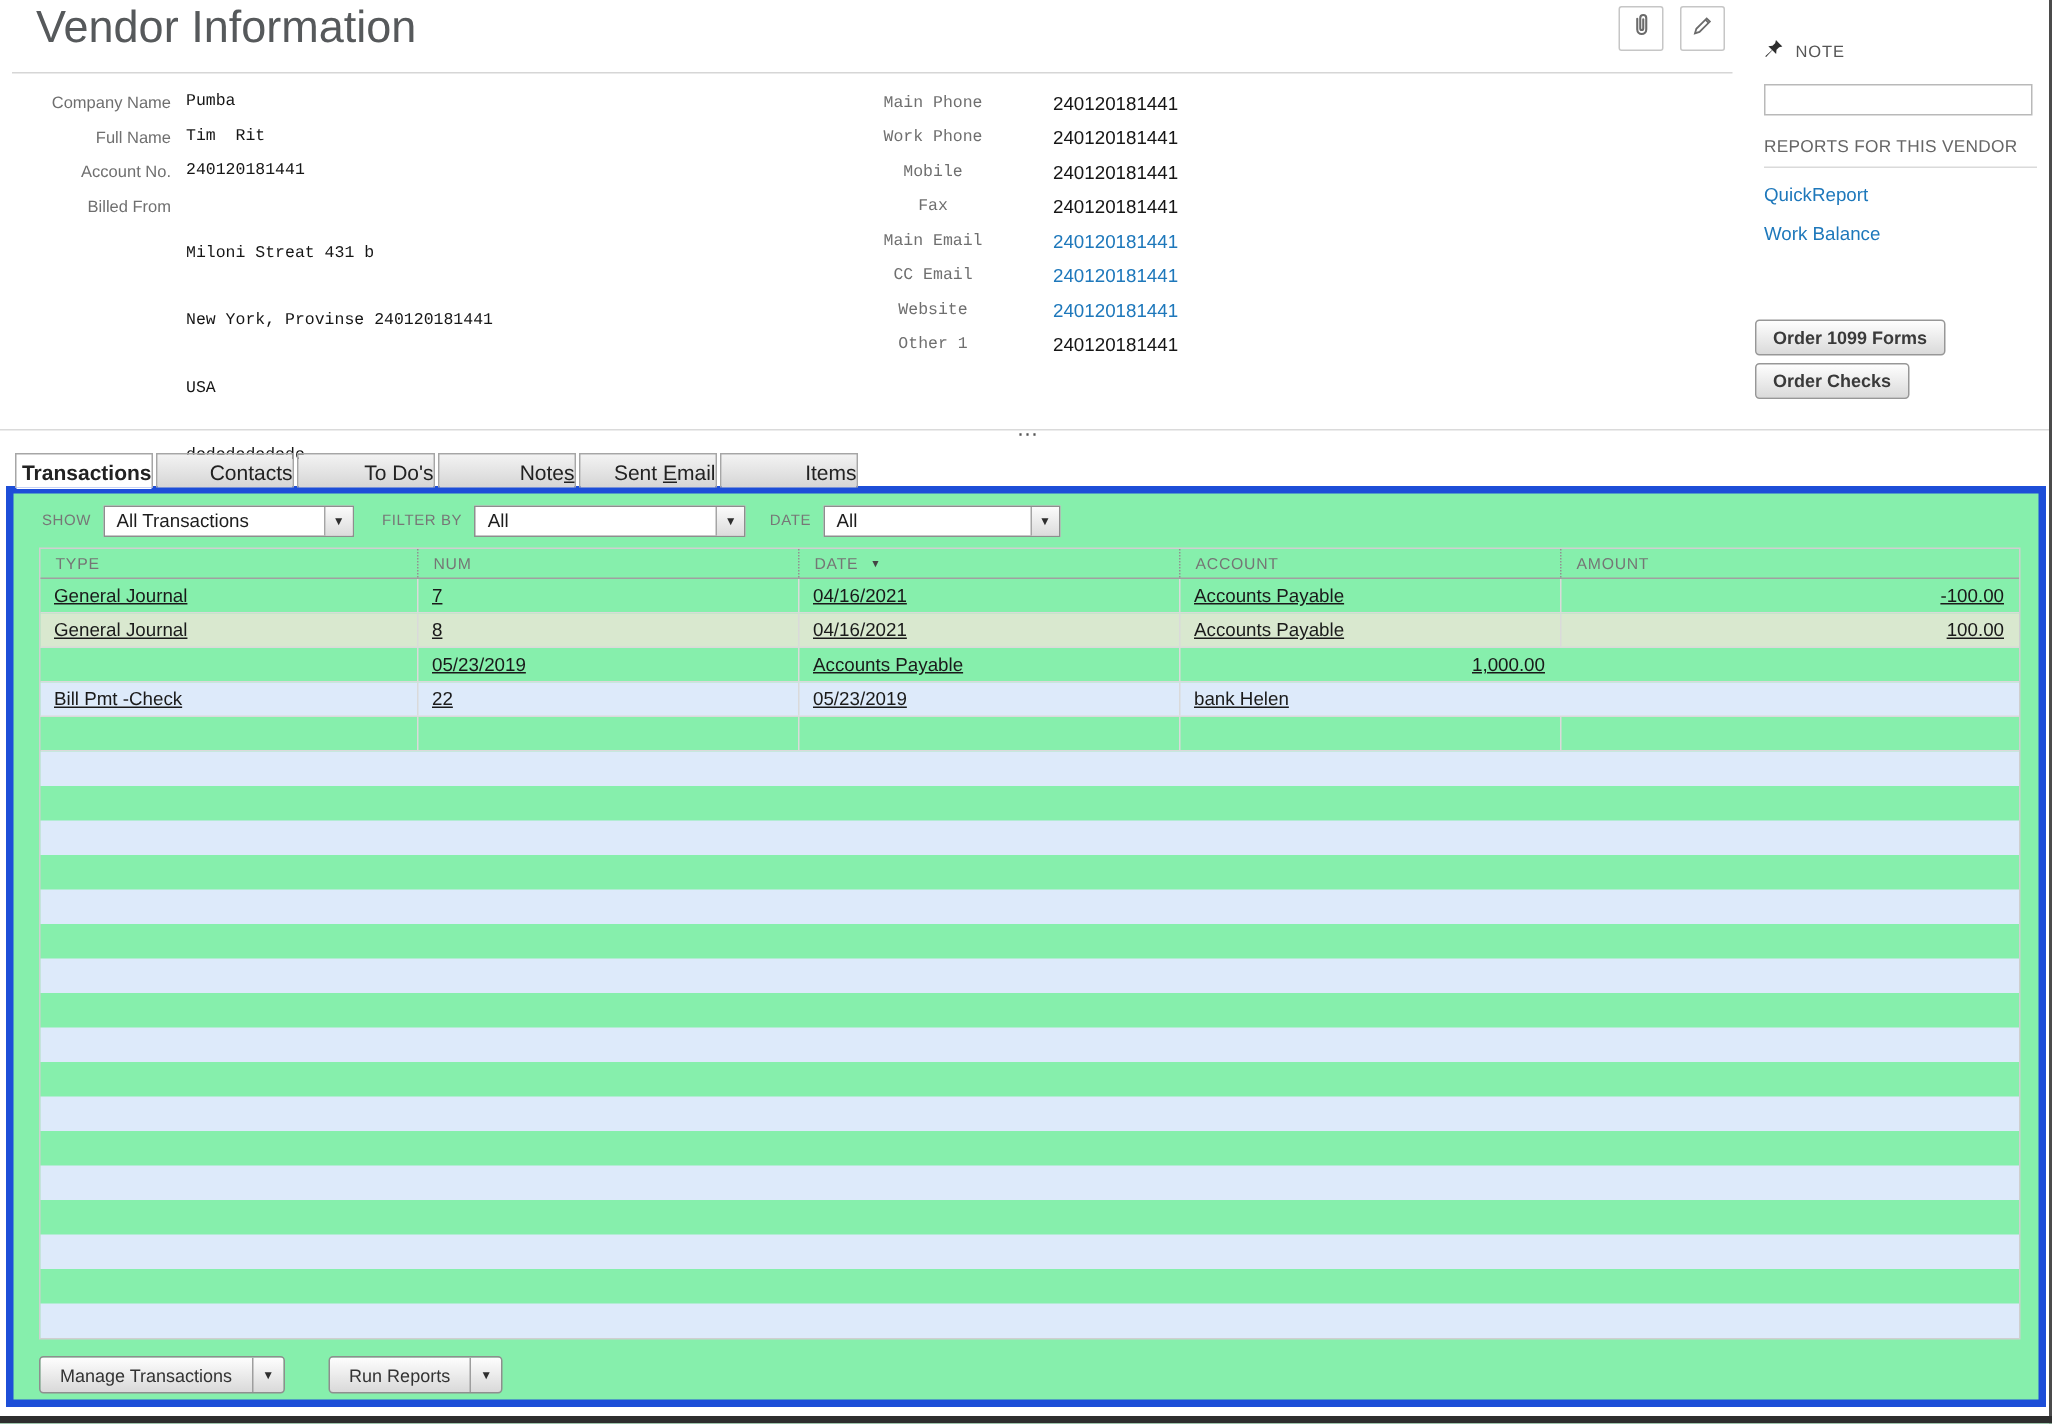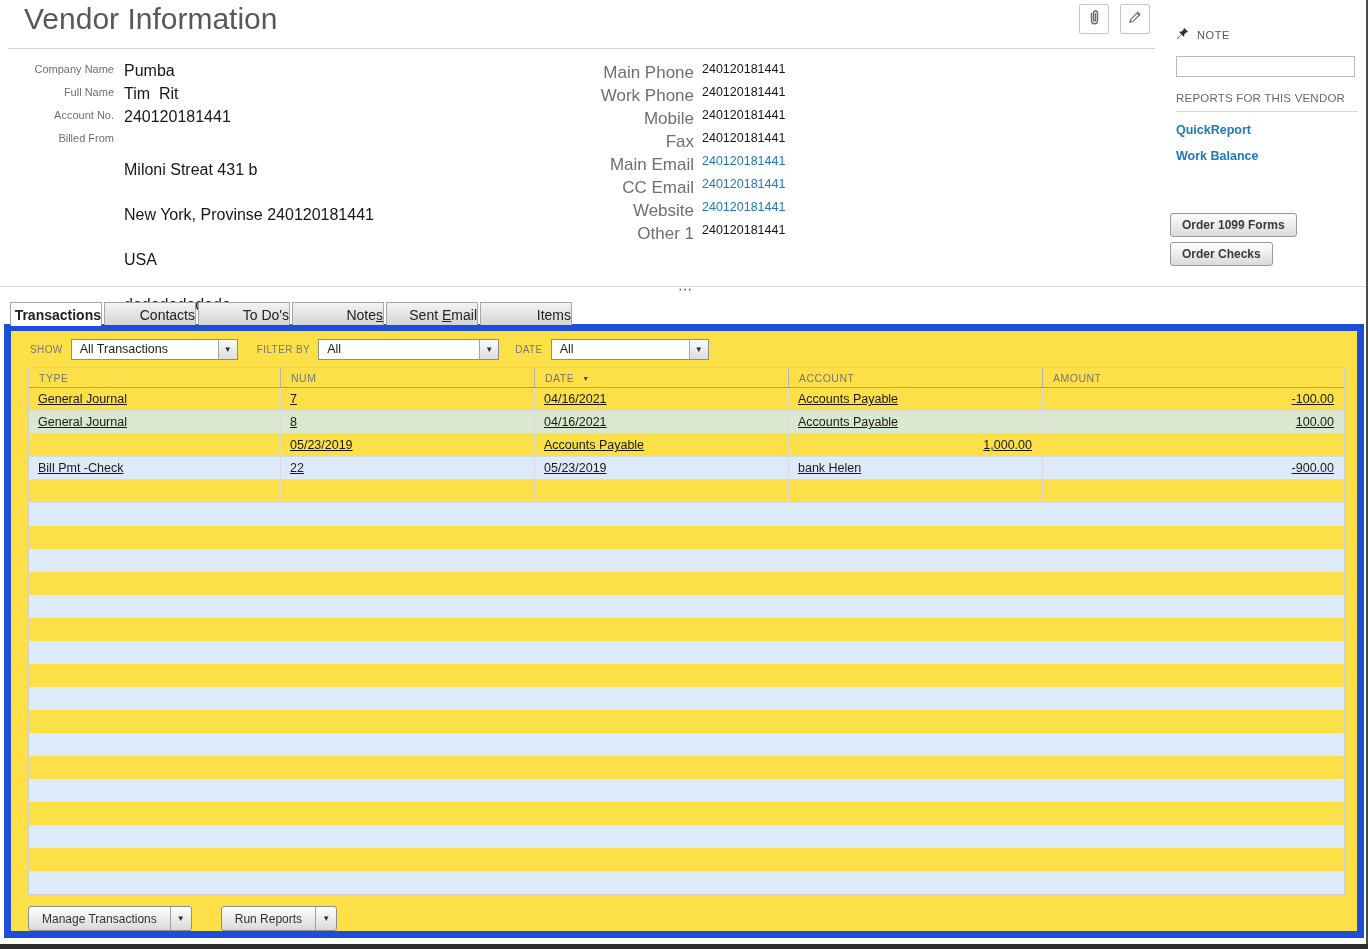--- a/index.html
+++ b/index.html
@@ -18,40 +18,40 @@
   .title-rule { position:absolute; left:8px; top:48px; width:1147px; height:1px; background:#d6d6d6; }
 
   .icon-btn { position:absolute; top:4px; width:30px; height:30px; background:#fff;
     border:1px solid #c6c6c6; border-radius:2px; display:flex; align-items:center; justify-content:center; cursor:pointer; }
   .icon-btn.attach { left:1079px; }
   .icon-btn.edit { left:1120px; }
 
   
   .details { position:absolute; left:24px; top:60px; display:grid; grid-template-columns:90px auto; column-gap:10px; }
   .details .lbl { font-size:11px; color:#6f6f6f; text-align:right; padding-top:3px; height:23px; }
-  .details .val { font-size:16px; color:#161616; padding-top:2px; height:23px; white-space:pre; }
+  .details .val { font-size:11px; color:#161616; padding-top:2px; height:23px; white-space:pre;font-family:Liberation Mono, monospace; }
   .details .val.multi { height:auto; line-height:15px; padding-top:3px; }
   .map-row { grid-column:2; margin-top:18px; font-size:12.5px; }
   .link { color:#1e78bb; text-decoration:none; cursor:pointer; }
   .sep-bar { display:inline-block; width:1px; height:12px; background:#9a9a9a; margin:0 12px; vertical-align:-2px; }
 
   
   .contact { position:absolute; left:550px; top:60px; display:grid; grid-template-columns:144px auto; column-gap:8px; }
-  .contact .lbl { font-size:17px; color:#6f6f6f; text-align:right; padding-top:3px; height:23px; }
+  .contact .lbl { font-size:11px; color:#6f6f6f; text-align:center; padding-top:3px; height:23px;font-family:Liberation Mono, monospace; }
   .contact .val { font-size:12.5px; color:#161616; padding-top:2px; height:23px; }
   .contact .val.link { color:#1e78bb; }
 
   
   .note-head { position:absolute; left:1176px; top:26px; display:flex; align-items:center; gap:8px; }
   .note-label { font-size:11px; color:#555; letter-spacing:.6px; }
   .note-input { position:absolute; left:1176px; top:56px; width:179px; height:21px;
     border:1px solid #b9b9b9; font-size:12px; padding:0 4px; outline:none; }
   .reports-heading { position:absolute; left:1176px; top:92px; width:182px; font-size:11.5px; color:#666;
     padding-bottom:7px; border-bottom:1px solid #dadada; letter-spacing:.2px; }
-  .report-link { position:absolute; left:1176px; font-size:12.5px;font-weight:bold; }
+  .report-link { position:absolute; left:1176px; font-size:12.5px; }
   .report-link.r1 { top:123px; }
   .report-link.r2 { top:149px; }
   .order-btn { position:absolute; left:1170px; height:24px; padding:0 11px; font-size:12px; font-weight:bold; color:#3a3a3a;
     background:linear-gradient(#fefefe,#dadada); border:1px solid #979797; border-radius:3px; cursor:pointer;
     display:flex; align-items:center; }
   .order-btn.b1 { top:213px; }
   .order-btn.b2 { top:242px; }
 
   
   .splitter { position:relative; height:16px; border-top:1px solid #dadada; cursor:row-resize; }
@@ -60,21 +60,21 @@
   
   .bottom-area { margin:0 4px; position:relative; }
   .tabs { display:flex; padding-left:6px; position:relative; z-index:2; }
   .tab { width:92px; height:23px; margin-right:2px; text-align:right; font-size:14px; color:#222;
     padding-top:4px; background:linear-gradient(#f3f3f3,#d5d5d5); border:1px solid #a6a6a6; border-bottom:none;
     cursor:pointer; position:relative; }
   .tab.active { background:#fff; font-weight:bold; }
   .tab.active::after { content:""; position:absolute; left:0; right:0; bottom:-1px; height:1px; background:#fff; }
   .tab .u { text-decoration:underline; }
 
-  .panel { border:7px solid #1d4ed8; background:#fde047; margin-top:-1px; height:614px; position:relative; }
+  .panel { border:5px solid #1d4ed8; background:#86efac; margin-top:-1px; height:614px; position:relative; }
 
   .filter-row { display:flex; align-items:center; padding:8px 0 6px 19px; height:35px; }
   .filter-label { font-size:10px; color:#777; letter-spacing:.4px; margin-right:8px; }
   .dropdown { display:inline-flex; align-items:stretch; border:1px solid #8e8e8e; height:21px; background:#fff; cursor:pointer; }
   .dropdown .dval { flex:1; font-size:12.5px; padding:2px 8px 0 8px; white-space:nowrap; overflow:hidden; }
   .dropdown .darr { width:19px; border-left:1px solid #a5a5a5; background:linear-gradient(#fbfbfb,#dcdcdc);
     display:flex; align-items:center; justify-content:center; font-size:8px; color:#2e2e2e; }
   .dd-show { width:167px; margin-right:19px; }
   .dd-filter { width:181px; margin-right:16px; }
   .dd-date { width:158px; }
@@ -246,21 +246,20 @@
         <div class="td"></div>
         <div class="td">05/23/2019</div>
         <div class="td">Accounts Payable</div>
         <div class="td right">1,000.00</div>
       </div>
       <div class="tgrid trow blue">
         <div class="td">Bill Pmt -Check</div>
         <div class="td">22</div>
         <div class="td">05/23/2019</div>
         <div class="td">bank Helen</div>
-        <div class="td right">-900.00</div>
       </div>
 
       <div class="tgrid trow">
         <div class="td"></div>
         <div class="td"></div>
         <div class="td"></div>
         <div class="td"></div>
         <div class="td right"></div>
       </div>
 

